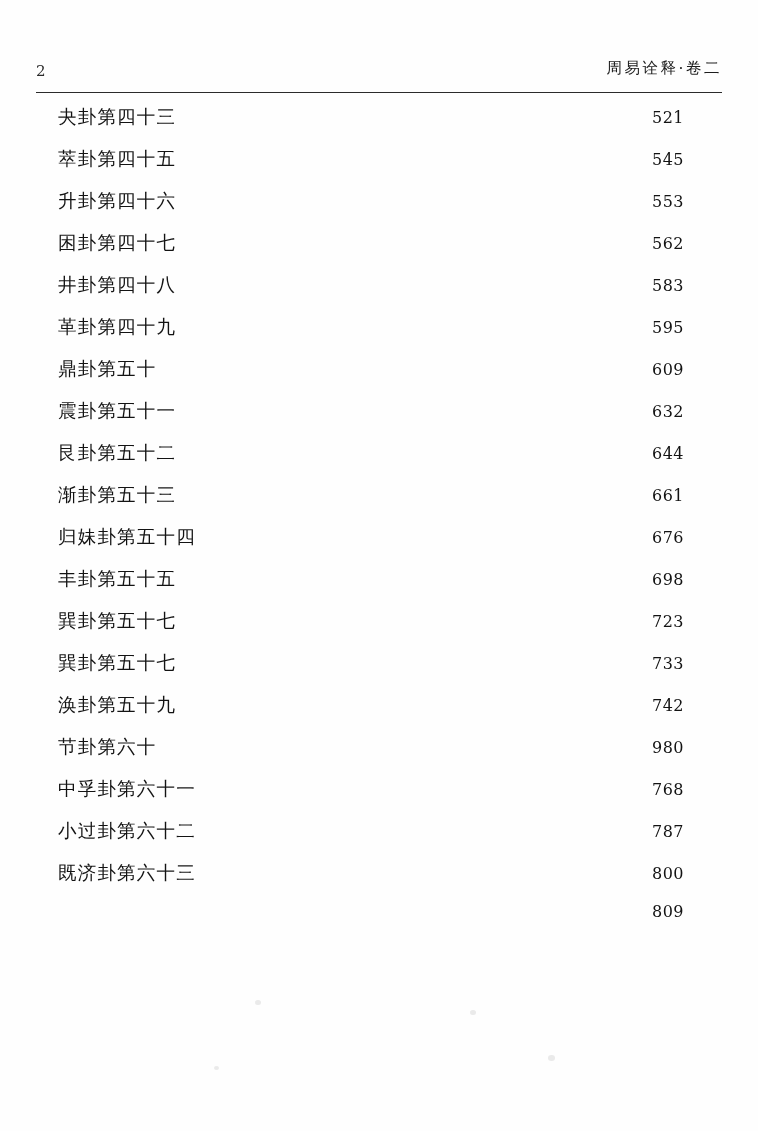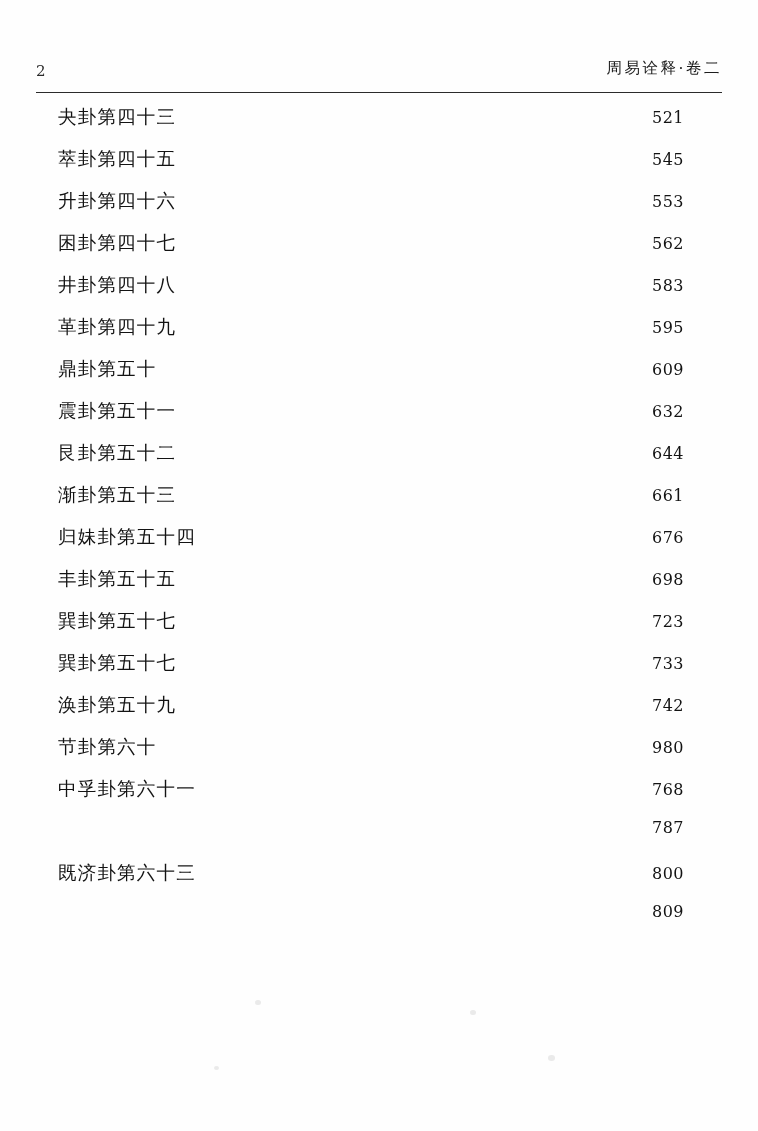--- a/index.html
+++ b/index.html
@@ -241,20 +241,21 @@
         <div class="toc-page">980</div>
       </div>
       <div class="toc-row">
         <div class="toc-label">中孚卦第六十一</div>
         <div class="toc-leader">
           <span>·····························································································································</span>
         </div>
         <div class="toc-page">768</div>
       </div>
       <div class="toc-row">
+        <div class="toc-label">小过卦第六十二</div>
         <div class="toc-leader">
           <span>·····························································································································</span>
         </div>
         <div class="toc-page">787</div>
       </div>
       <div class="toc-row">
         <div class="toc-label">既济卦第六十三</div>
         <div class="toc-leader">
           <span>·····························································································································</span>
         </div>

